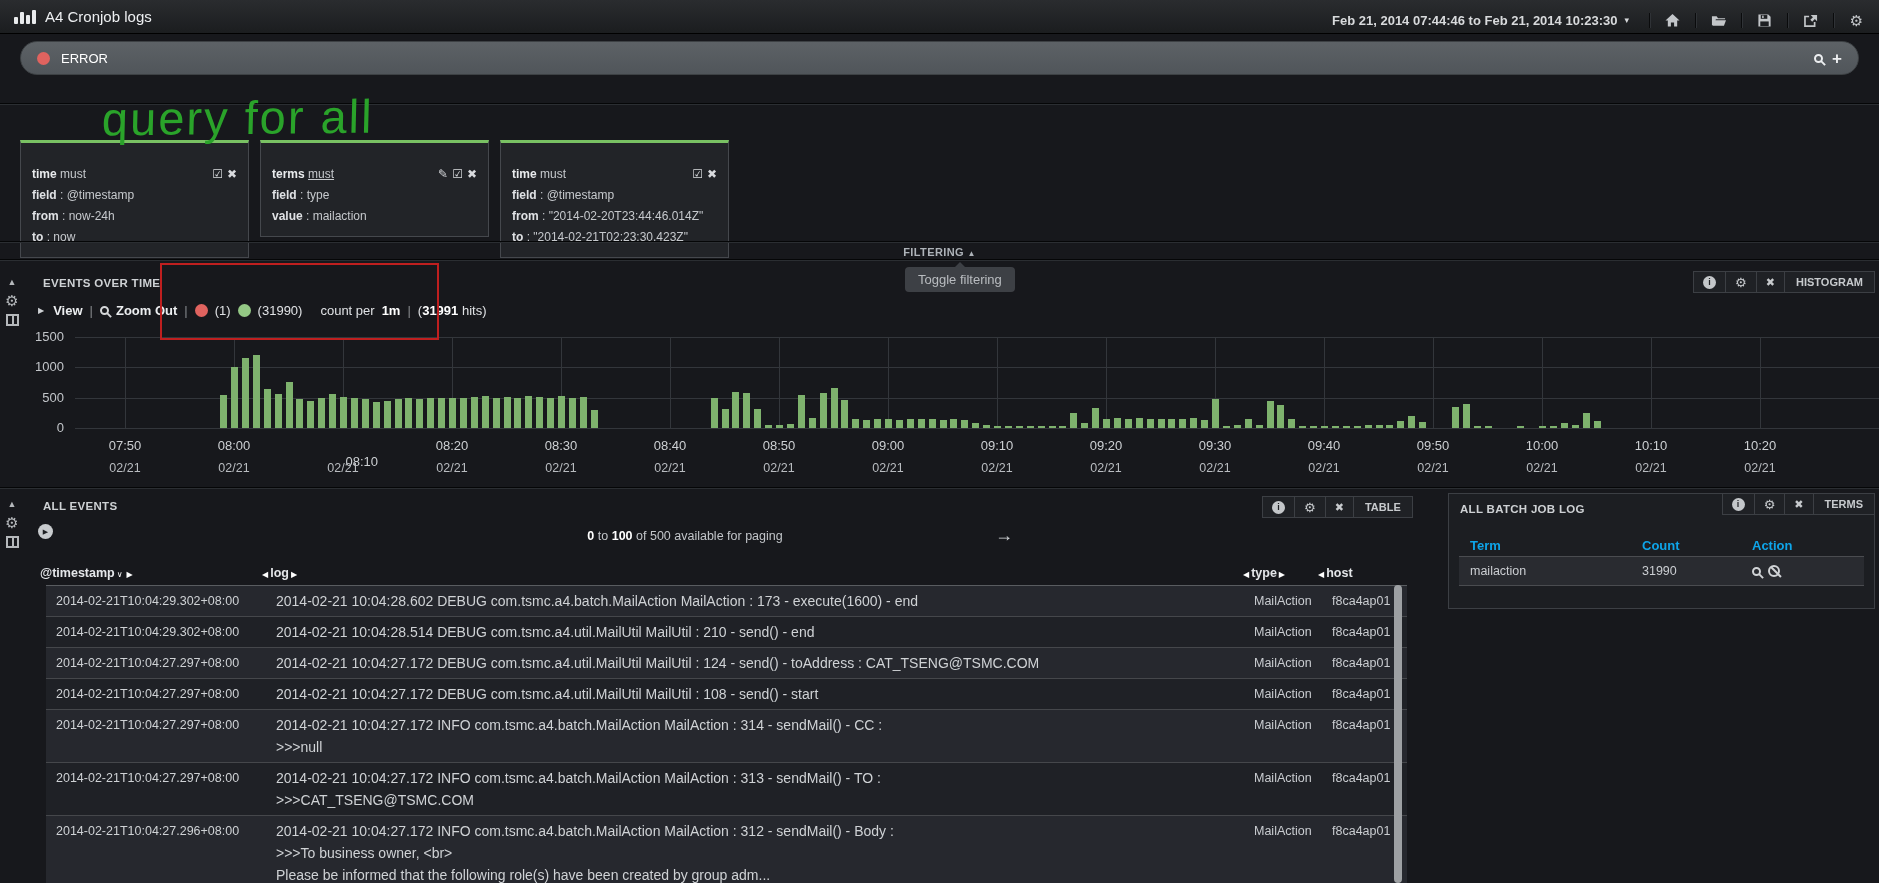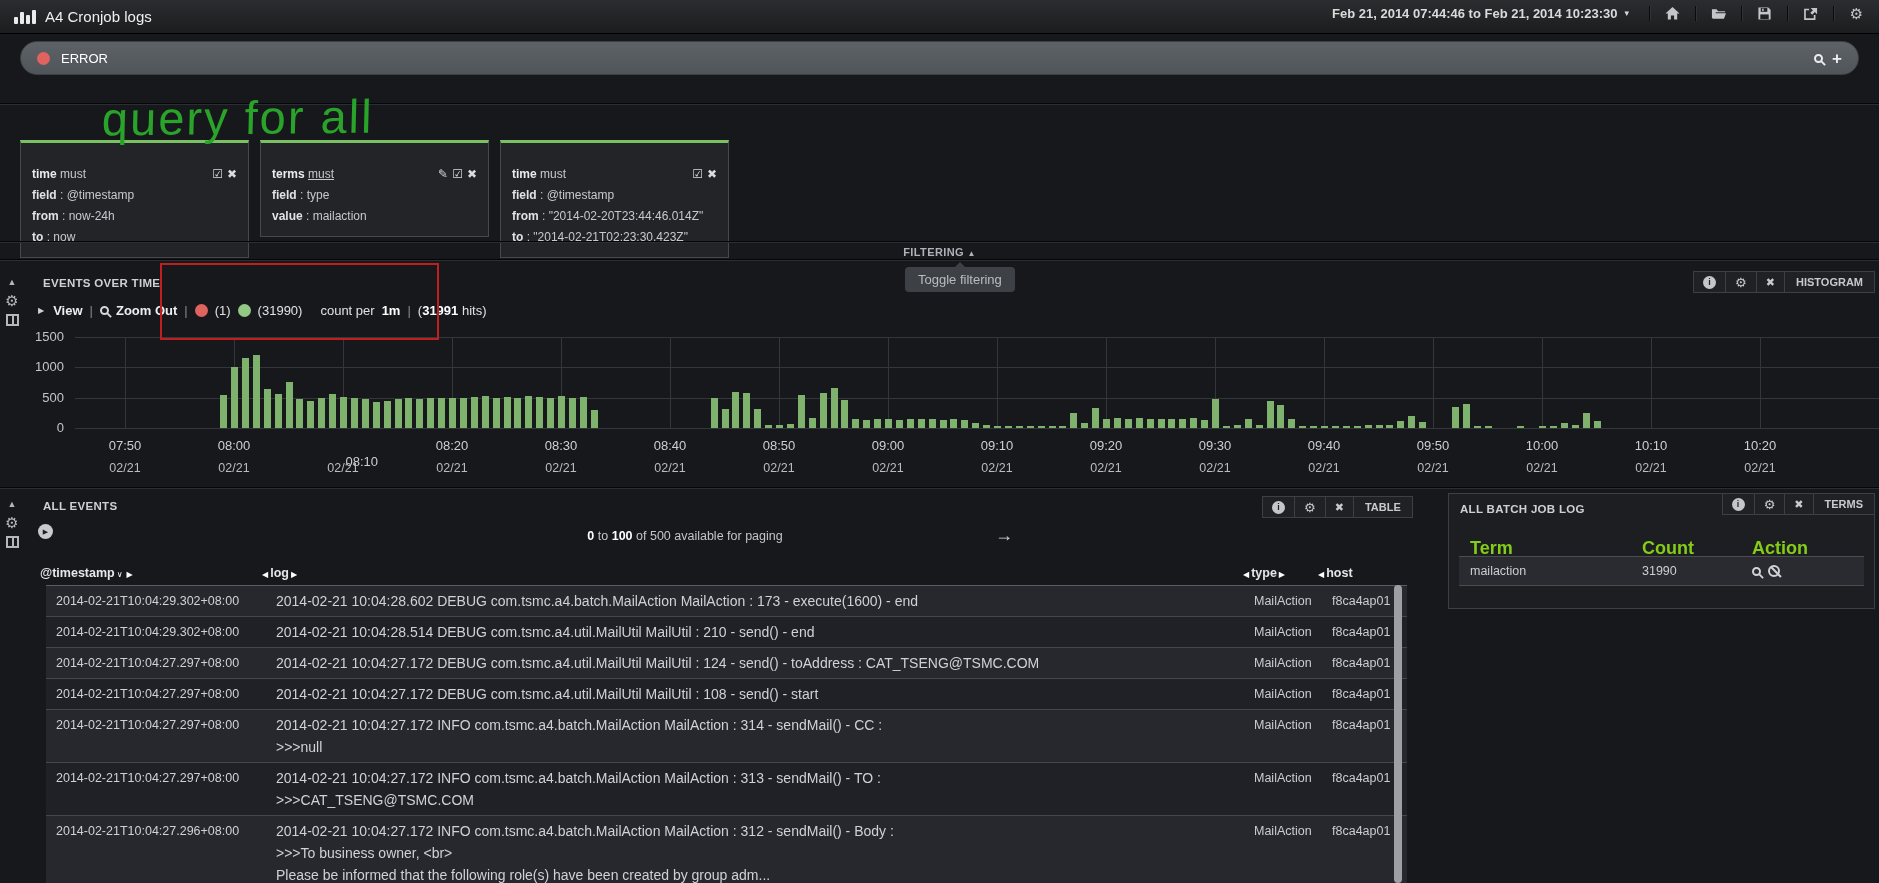--- a/index.html
+++ b/index.html
@@ -10,21 +10,21 @@
   .divider{position:absolute;left:0;width:100%;height:2px;border-top:1px solid #050607;border-bottom:1px solid #2b2e32}
 
   
   #navbar{position:absolute;left:0;top:0;width:100%;height:34px;
     background:linear-gradient(#2a2c2f,#1b1d1f);border-bottom:1px solid #000;
     display:flex;align-items:center;justify-content:space-between;padding-left:14px}
   #nav-left{display:flex;align-items:center;gap:9px}
   .logo{display:flex;align-items:flex-end;gap:2px;height:15px}
   .logo i{display:block;width:4px;background:#e9ebed;border-radius:1px}
   #nav-title{font-size:15px;color:#edeff1}
-  #nav-right{display:flex;align-items:flex-start;height:22px}
+  #nav-right{display:flex;align-items:flex-end;height:22px}
   #nav-time{display:flex;align-items:center;font-size:13px;font-weight:bold;color:#d8dadc;padding-right:20px;gap:7px;cursor:pointer}
   .caret-down{font-size:9px;color:#d8dadc}
   .nav-btn{width:46px;display:flex;align-items:center;justify-content:center;
     border-left:1px solid #0a0b0c;box-shadow:inset 1px 0 0 #2f3236;color:#c3c6c9;cursor:pointer}
   .nav-btn svg{width:15px;height:15px;fill:#c3c6c9}
   .gear-glyph{font-size:15px;line-height:1}
 
   
   #querybar{position:absolute;left:20px;top:41px;width:1839px;height:34px;border-radius:17px;
     background:linear-gradient(#5d6266,#50555a);border:1px solid #3d4144;
@@ -119,21 +119,21 @@
   .ev-ts{position:absolute;left:10px;top:4px;font-size:12.5px;color:#cfd2d5;line-height:22px;white-space:nowrap}
   .ev-log{margin-left:230px;margin-right:220px;font-size:14px;color:#cfd2d5;line-height:22px}
   .ev-type{position:absolute;left:1208px;top:4px;font-size:12.5px;line-height:22px}
   .ev-host{position:absolute;left:1286px;top:4px;font-size:12.5px;line-height:22px}
   #ae-scrollbar{position:absolute;left:1394px;top:585px;width:8px;height:298px;background:#9da0a3;border-radius:4px;cursor:pointer}
 
   
   #terms-panel{position:absolute;left:1448px;top:493px;width:427px;height:116px;border:1px solid #3c3f44;background:#1c1e22}
   #terms-title{position:absolute;left:11px;top:9px}
   #terms-buttons{right:-1px;top:-1px}
-  .terms-hdr{position:absolute;top:44px;font-size:18px;font-weight:bold;color:#84cc16}
+  .terms-hdr{position:absolute;top:44px;font-size:13px;font-weight:bold;color:#0ea5e9}
   #terms-rows{position:absolute;left:10px;right:10px;top:62px}
   .term-row{position:relative;height:30px;background:#292b30;border-top:1px solid #4a4c50;border-bottom:1px solid #4a4c50;
     display:flex;align-items:center;font-size:12.5px;color:#cbced2}
   .tr-term{padding-left:11px;width:183px}
   .tr-count{width:110px}
   .tr-actions{display:flex;align-items:center;gap:7px;color:#d0d3d6}
   .tr-actions span{cursor:pointer}
   .ban{width:12px;height:12px;border:2px solid currentColor;border-radius:50%;position:relative;display:inline-block}
   .ban::after{content:"";position:absolute;left:-1px;top:4px;width:14px;height:2px;background:currentColor;transform:rotate(45deg)}
 </style>

